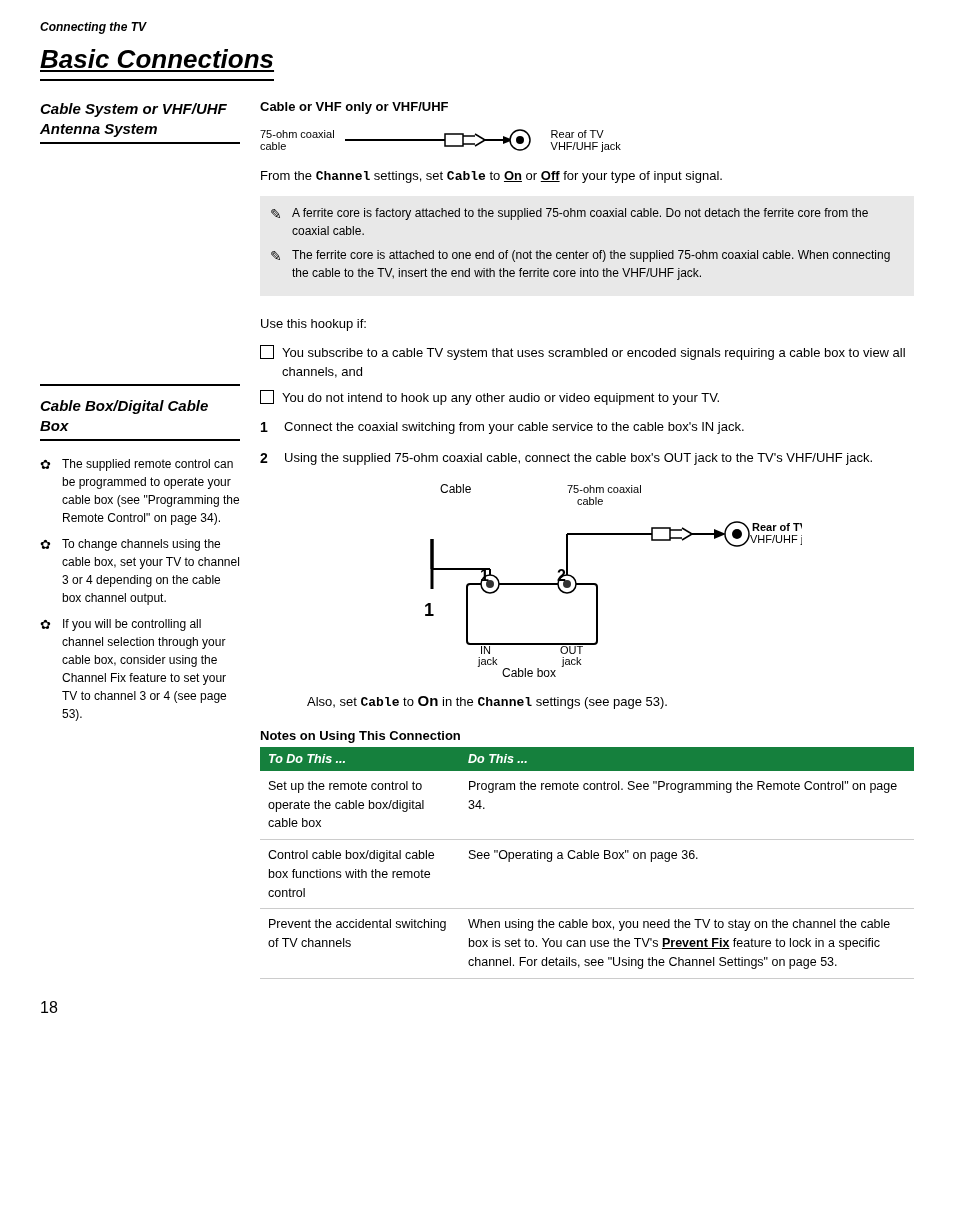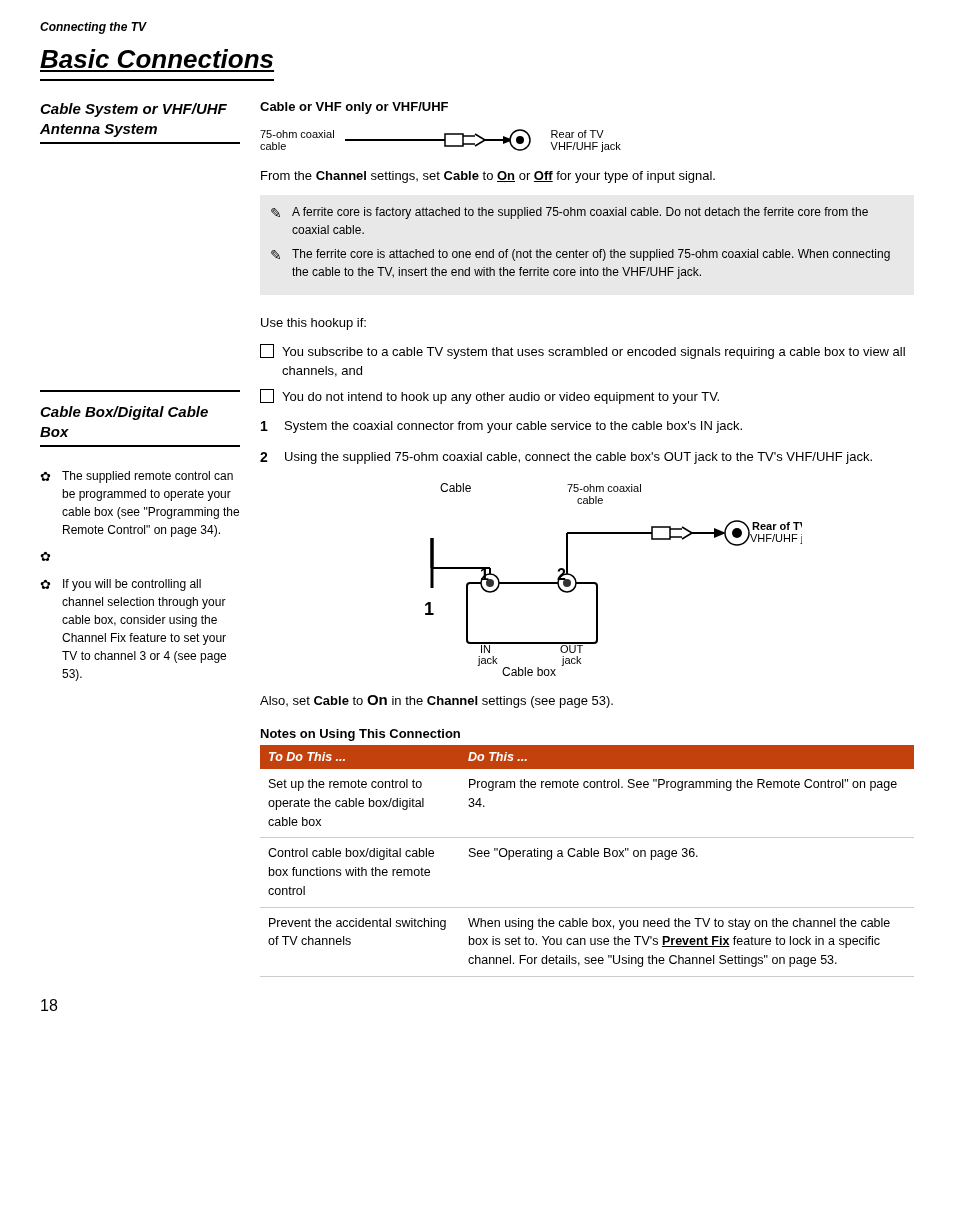--- a/index.html
+++ b/index.html
@@ -45,21 +45,21 @@
     .right-col {
       flex: 1;
     }
 
     .section-heading {
       font-size: 15px;
       font-weight: bold;
       font-style: italic;
       border-bottom: 2px solid #000;
       padding-bottom: 4px;
-      margin-bottom: 20px;
+      margin-bottom: 14px;
       line-height: 1.3;
     }
 
     .sub-heading {
       font-weight: bold;
       font-size: 13px;
       margin-bottom: 6px;
     }
 
     .diagram-area {
@@ -91,21 +91,21 @@
       min-width: 16px;
     }
 
     .main-text {
       font-size: 13px;
       line-height: 1.6;
       margin-bottom: 8px;
     }
 
     .keyword {
-      font-family: Liberation Sans, sans-serif;
+      font-family: Liberation Mono, monospace;
       font-weight: bold;
     }
 
     .section-divider {
       border: none;
       border-top: 2px solid #000;
       margin: 16px 0 10px 0;
     }
 
     .bullet-list {
@@ -172,36 +172,37 @@
       margin: 10px 0 10px 0;
       display: flex;
       flex-direction: column;
       align-items: center;
     }
 
     .also-set {
       font-size: 13px;
       margin-bottom: 14px;
       line-height: 1.6;
+      margin-left: 47px;
     }
 
     .notes-heading {
       font-weight: bold;
       font-size: 13px;
       margin-bottom: 4px;
     }
 
     .notes-table {
       width: 100%;
       border-collapse: collapse;
       font-size: 12.5px;
     }
 
     .notes-table thead tr {
-      background: #c2410c;
+      background: #15803d;
       color: #fff;
     }
 
     .notes-table thead th {
       padding: 5px 8px;
       font-style: italic;
       font-weight: bold;
       text-align: left;
     }
 
@@ -252,20 +253,21 @@
 
     <div class="section-heading">Cable Box/Digital Cable Box</div>
 
     <div class="bullet-list">
       <div class="bullet-item">
         <span class="bullet-icon">✿</span>
         <span>The supplied remote control can be programmed to operate your cable box (see "Programming the Remote Control" on page 34).</span>
       </div>
       <div class="bullet-item">
         <span class="bullet-icon">✿</span>
+        <span>To change channels using the cable box, set your TV to channel 3 or 4 depending on the cable box channel output.</span>
       </div>
       <div class="bullet-item">
         <span class="bullet-icon">✿</span>
         <span>If you will be controlling all channel selection through your cable box, consider using the Channel Fix feature to set your TV to channel 3 or 4 (see page 53).</span>
       </div>
     </div>
   </div>
 
   <div class="right-col">
 
@@ -324,21 +326,21 @@
       </li>
       <li class="hookup-item">
         <span class="checkbox"></span>
         <span>You do not intend to hook up any other audio or video equipment to your TV.</span>
       </li>
     </ul>
 
     <ol class="step-list">
       <li class="step-item">
         <span class="step-num">1</span>
-        <span>System the coaxial connector from your cable service to the cable box's IN jack.</span>
+        <span>Connect the coaxial switching from your cable service to the cable box's IN jack.</span>
       </li>
       <li class="step-item">
         <span class="step-num">2</span>
         <span>Using the supplied 75-ohm coaxial cable, connect the cable box's OUT jack to the TV's VHF/UHF jack.</span>
       </li>
     </ol>
 
     <div class="diagram-2-area">
       <svg width="430" height="200" viewBox="0 0 430 200">
 

